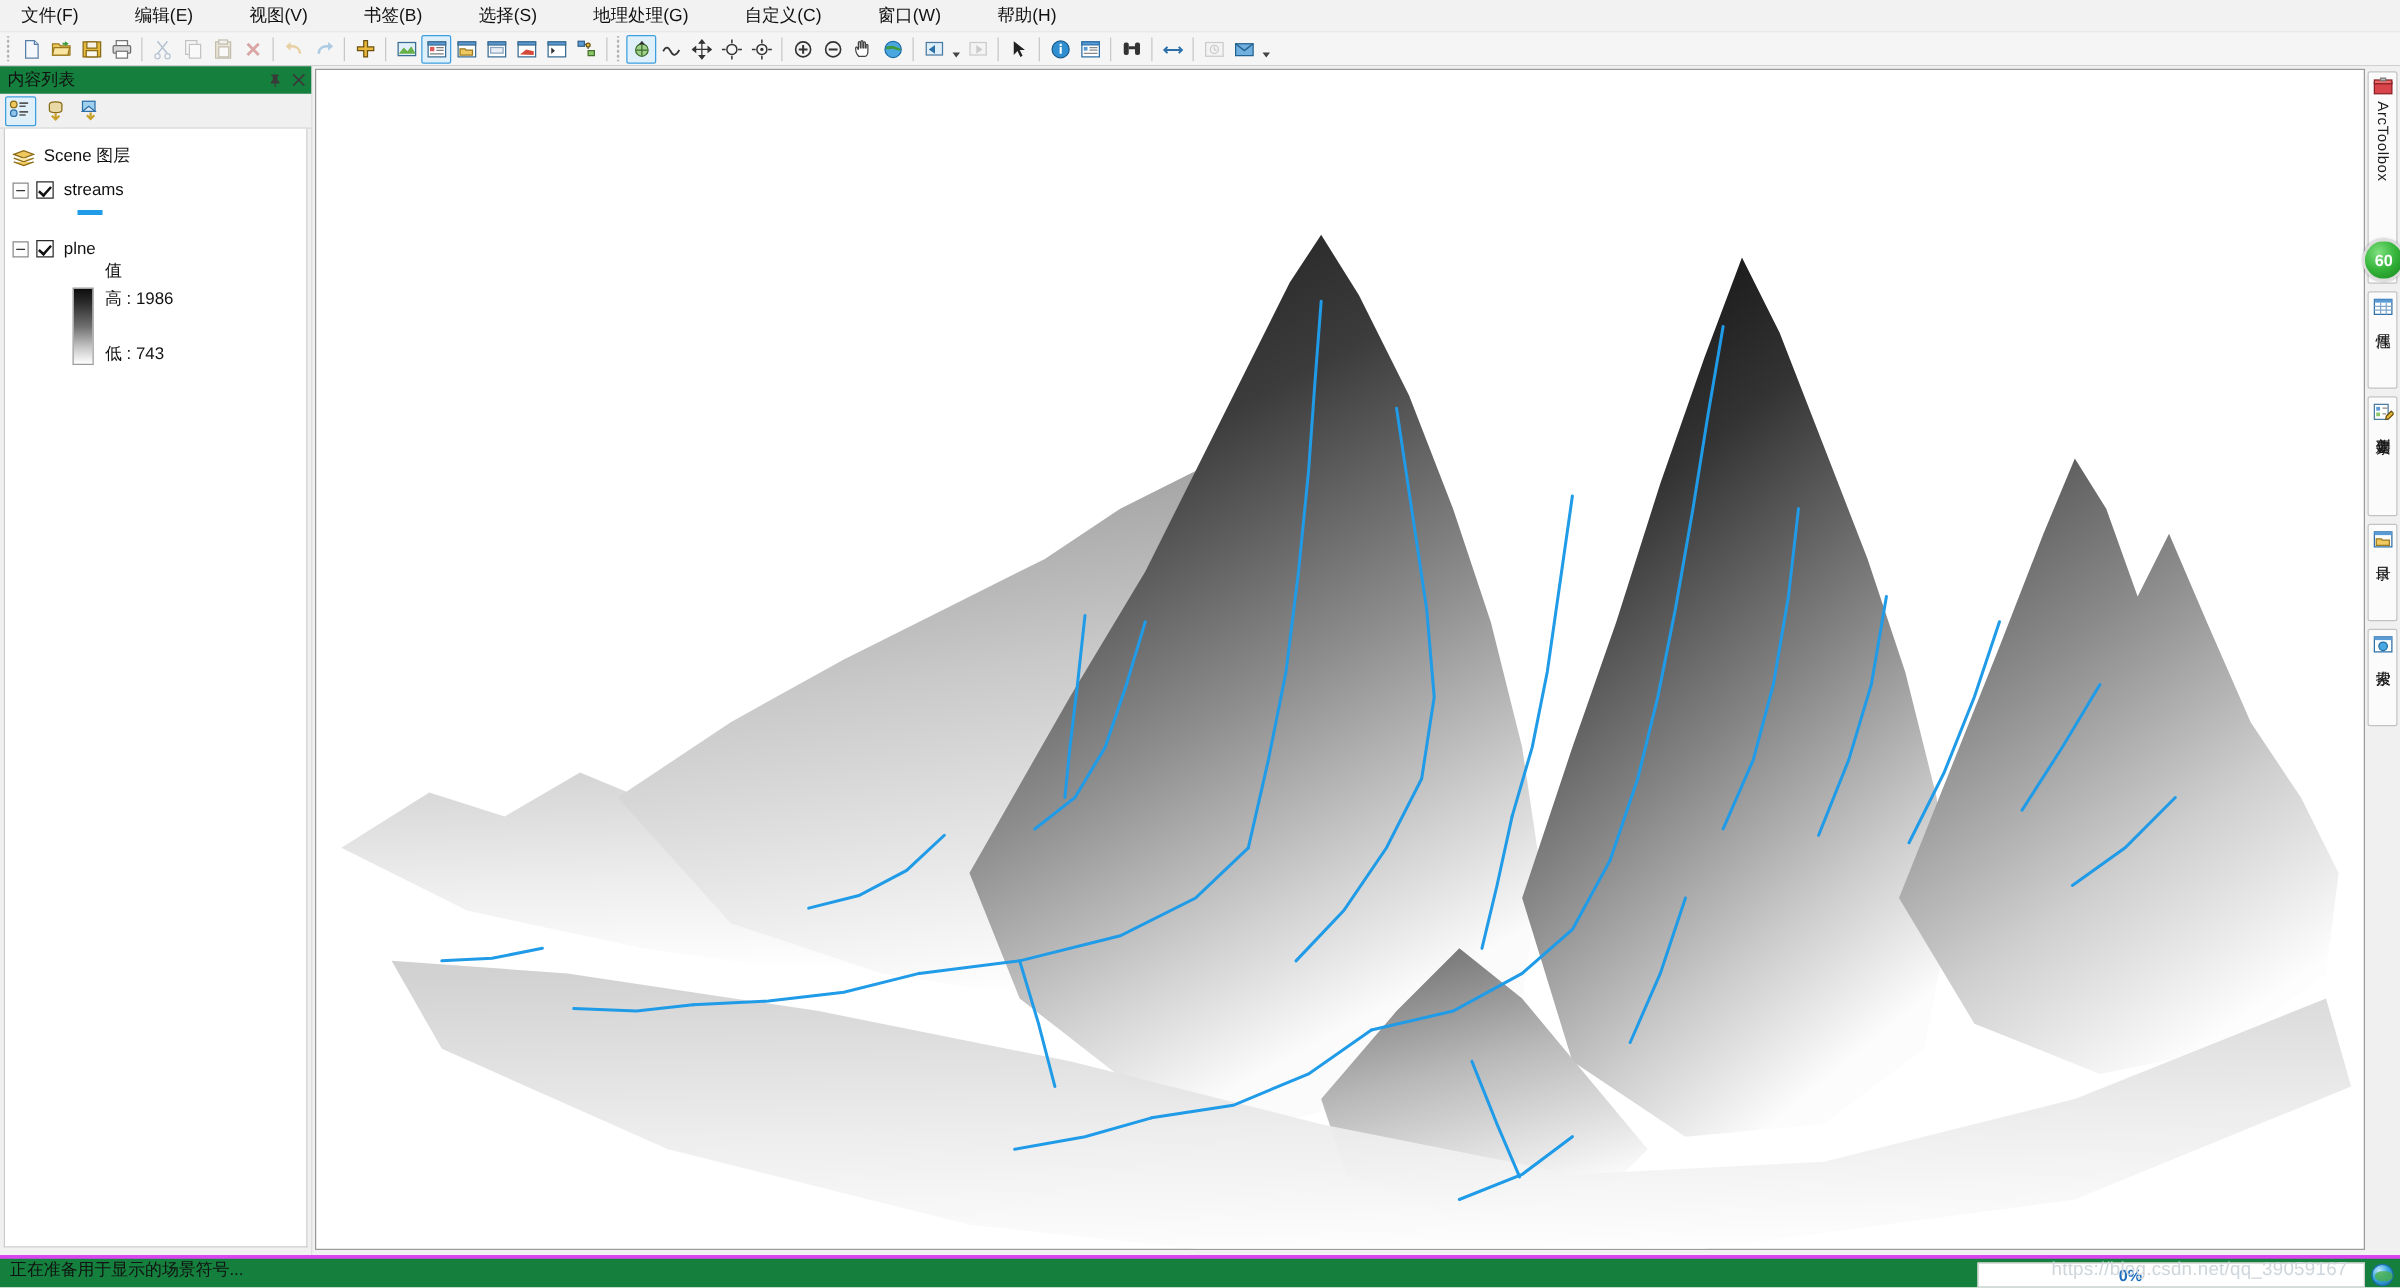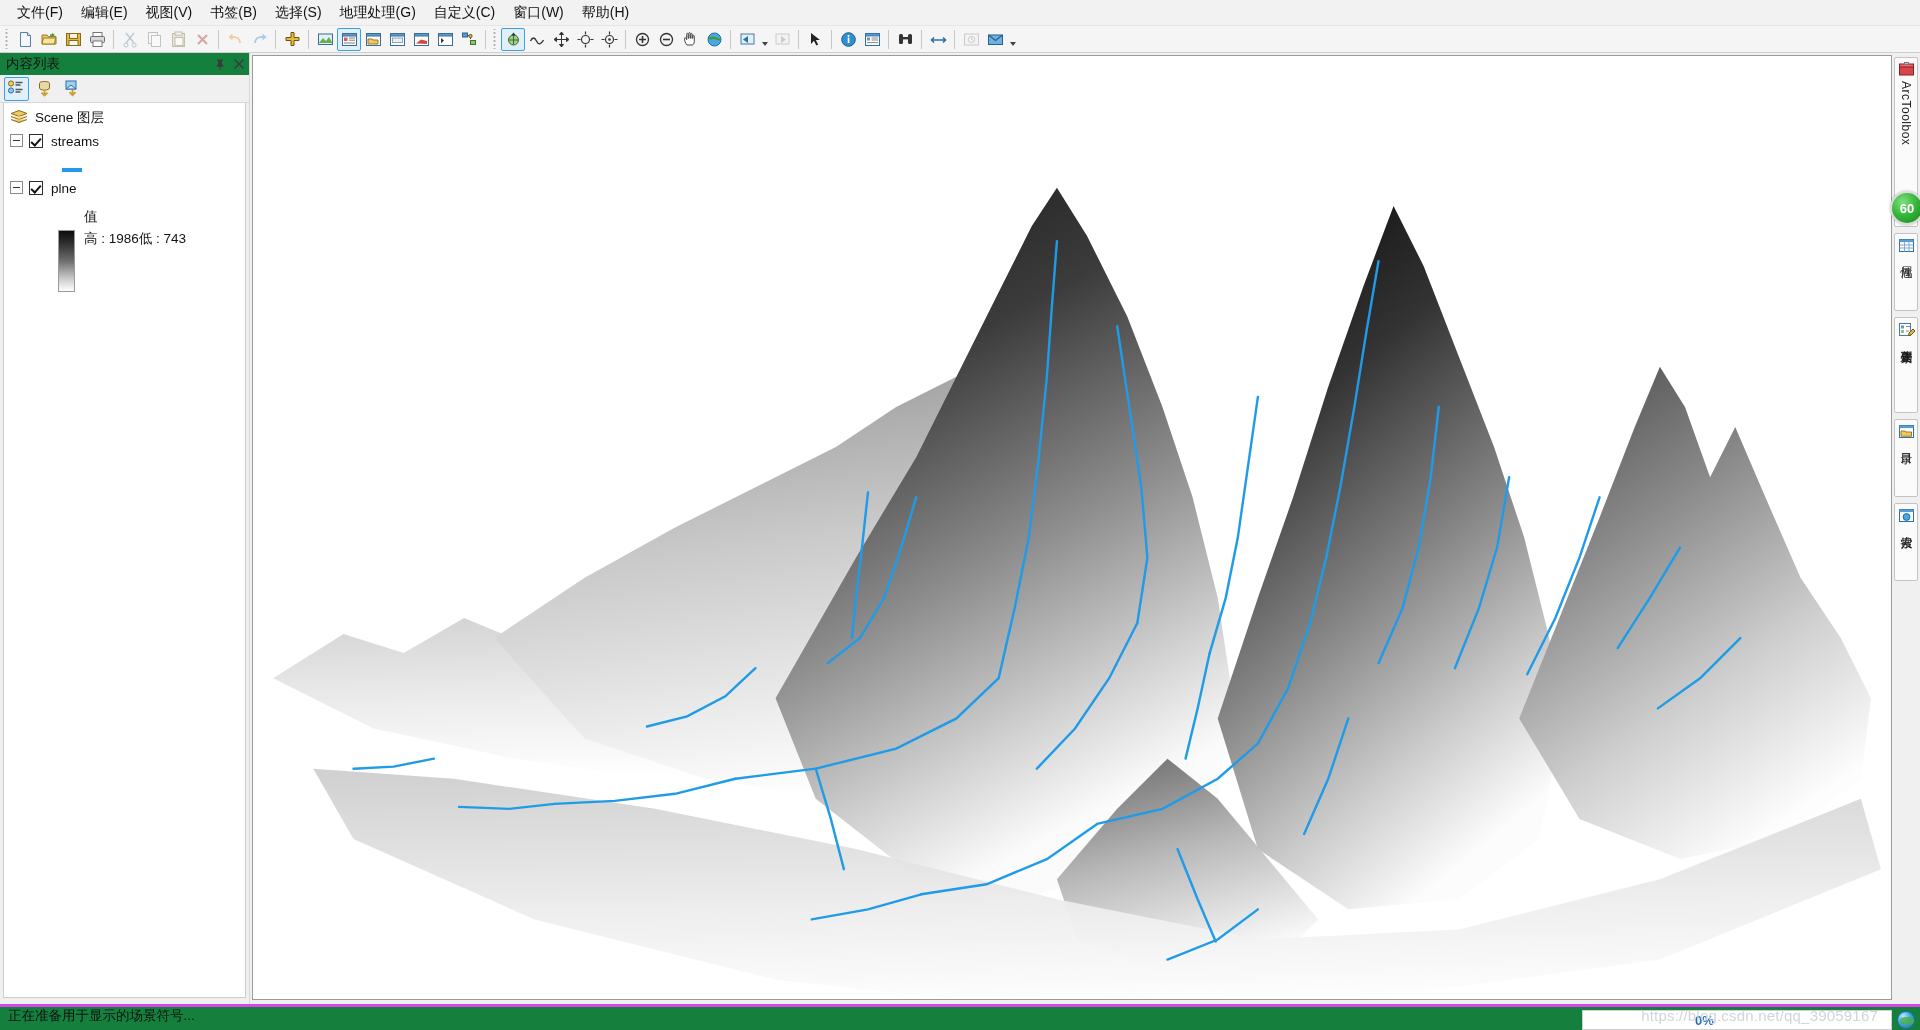--- a/index.html
+++ b/index.html
@@ -62,20 +62,21 @@
 
   
   #menubar {
     height: 26px;
     flex: 0 0 26px;
     background: #f2f2f2;
     display: flex;
     align-items: flex-end;
     padding-left: 8px;
     border-bottom: 1px solid #e6e6e6;
+    gap: 27px;
   }
   .menu-item {
     font-size: 14px;
     color: #111;
     padding: 3px 9px;
     white-space: nowrap;
   }
 
   
   #toolbar {
@@ -183,21 +184,21 @@
     border: 1px solid #cccccc;
     border-top: none;
     margin: 0 3px 6px 3px;
     padding: 6px 0 0 0;
     overflow: hidden;
     font-size: 13.5px;
     color: #111;
   }
   .tree-row {
     display: flex;
-    align-items: flex-start;
+    align-items: flex-end;
     height: 25px;
     padding-left: 6px;
     white-space: nowrap;
   }
   .expander {
     width: 13px; height: 13px;
     border: 1px solid #8a8a8a;
     background: #fdfdfd;
     position: relative;
     margin-right: 6px;
@@ -240,21 +241,21 @@
     margin-left: 54px;
     margin-top: 2px;
   }
   .ramp {
     width: 17px; height: 62px;
     background: linear-gradient(to bottom, #0d0d0d 0%, #2a2a2a 18%, #6e6e6e 50%, #c6c6c6 78%, #ffffff 100%);
     border: 1px solid #9a9a9a;
     flex: 0 0 17px;
   }
   .ramp-labels {
-    display: flex; 
+    display: flex; flex-direction: column;
     justify-content: space-between;
     margin-left: 9px;
     height: 62px;
     font-size: 13.5px;
   }
 
   
   #scene-wrap {
     flex: 1 1 auto;
     min-width: 0;

